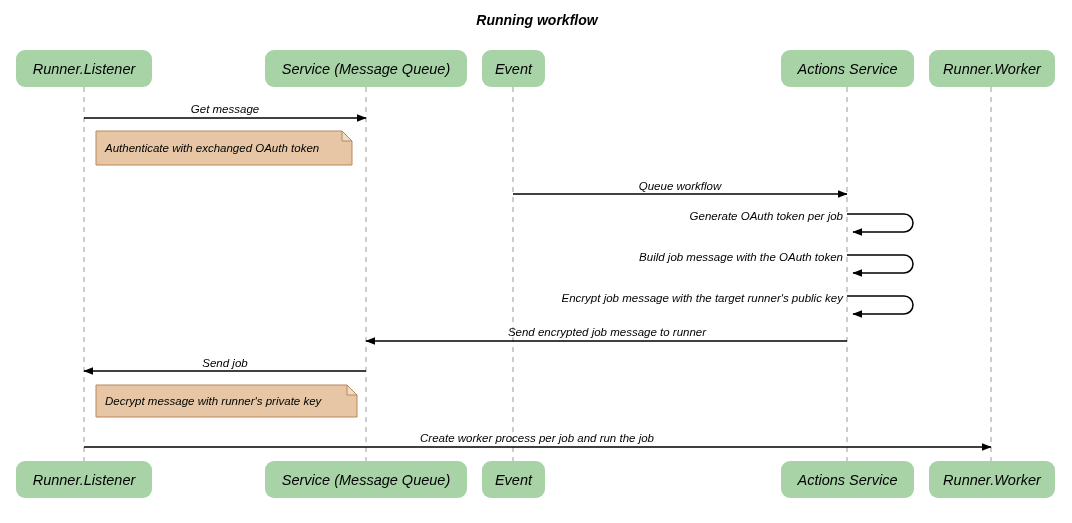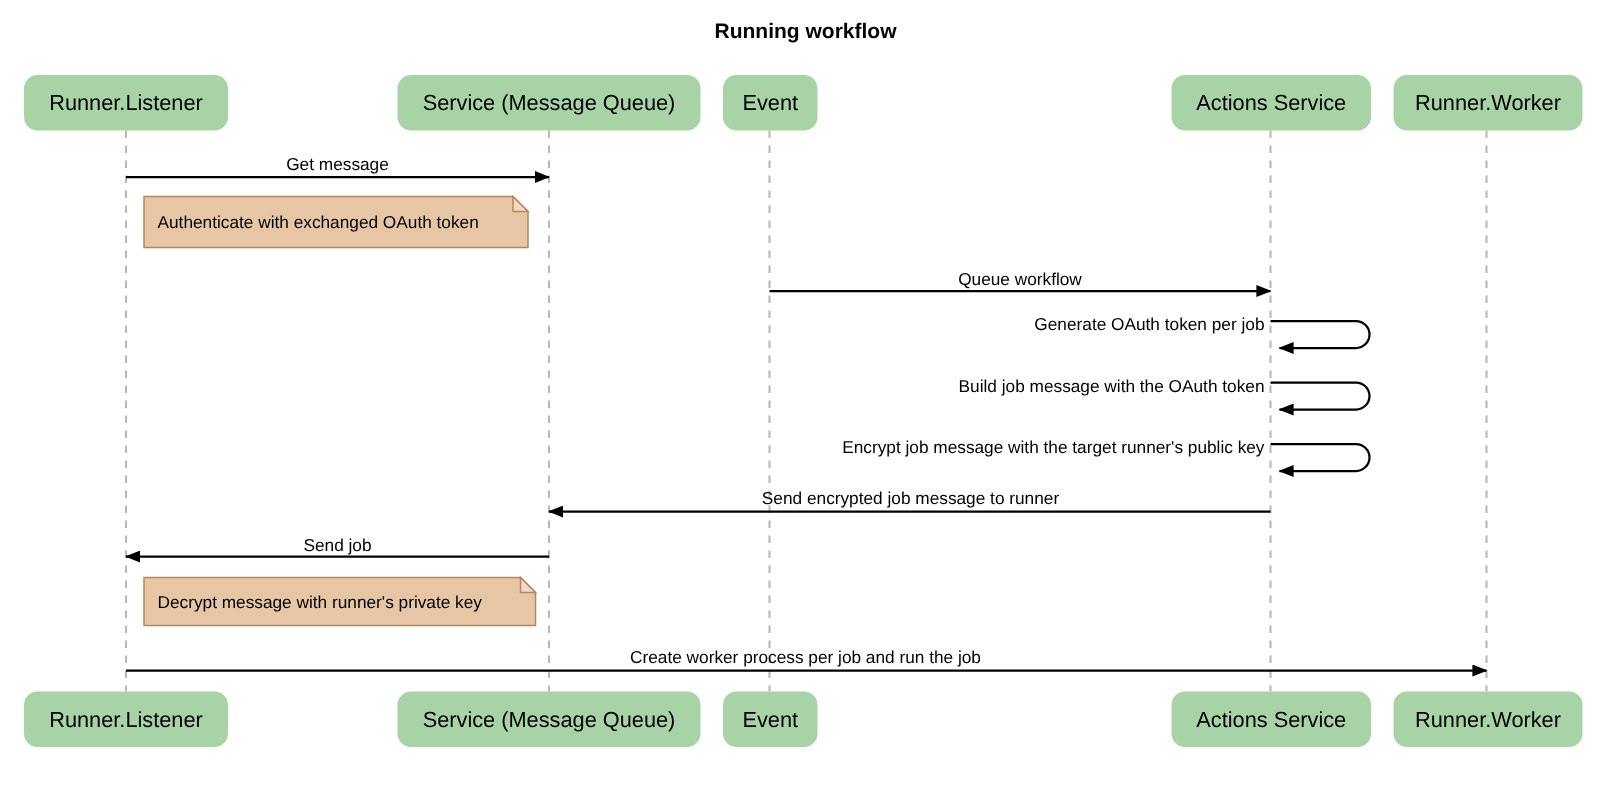--- a/index.html
+++ b/index.html
@@ -10,20 +10,21 @@
   body {
     width: 1072px;
     height: 523px;
     font-family: "Liberation Sans", sans-serif;
     overflow: hidden;
   }
   #diagram-root {
     position: relative;
     width: 1072px;
     height: 523px;
+    font-style: italic;
   }
   svg.seq {
     display: block;
     width: 1072px;
     height: 523px;
   }
   .diagram-title {
     font-family: "Liberation Sans", sans-serif;
     font-size: 14px;
     font-weight: bold;

